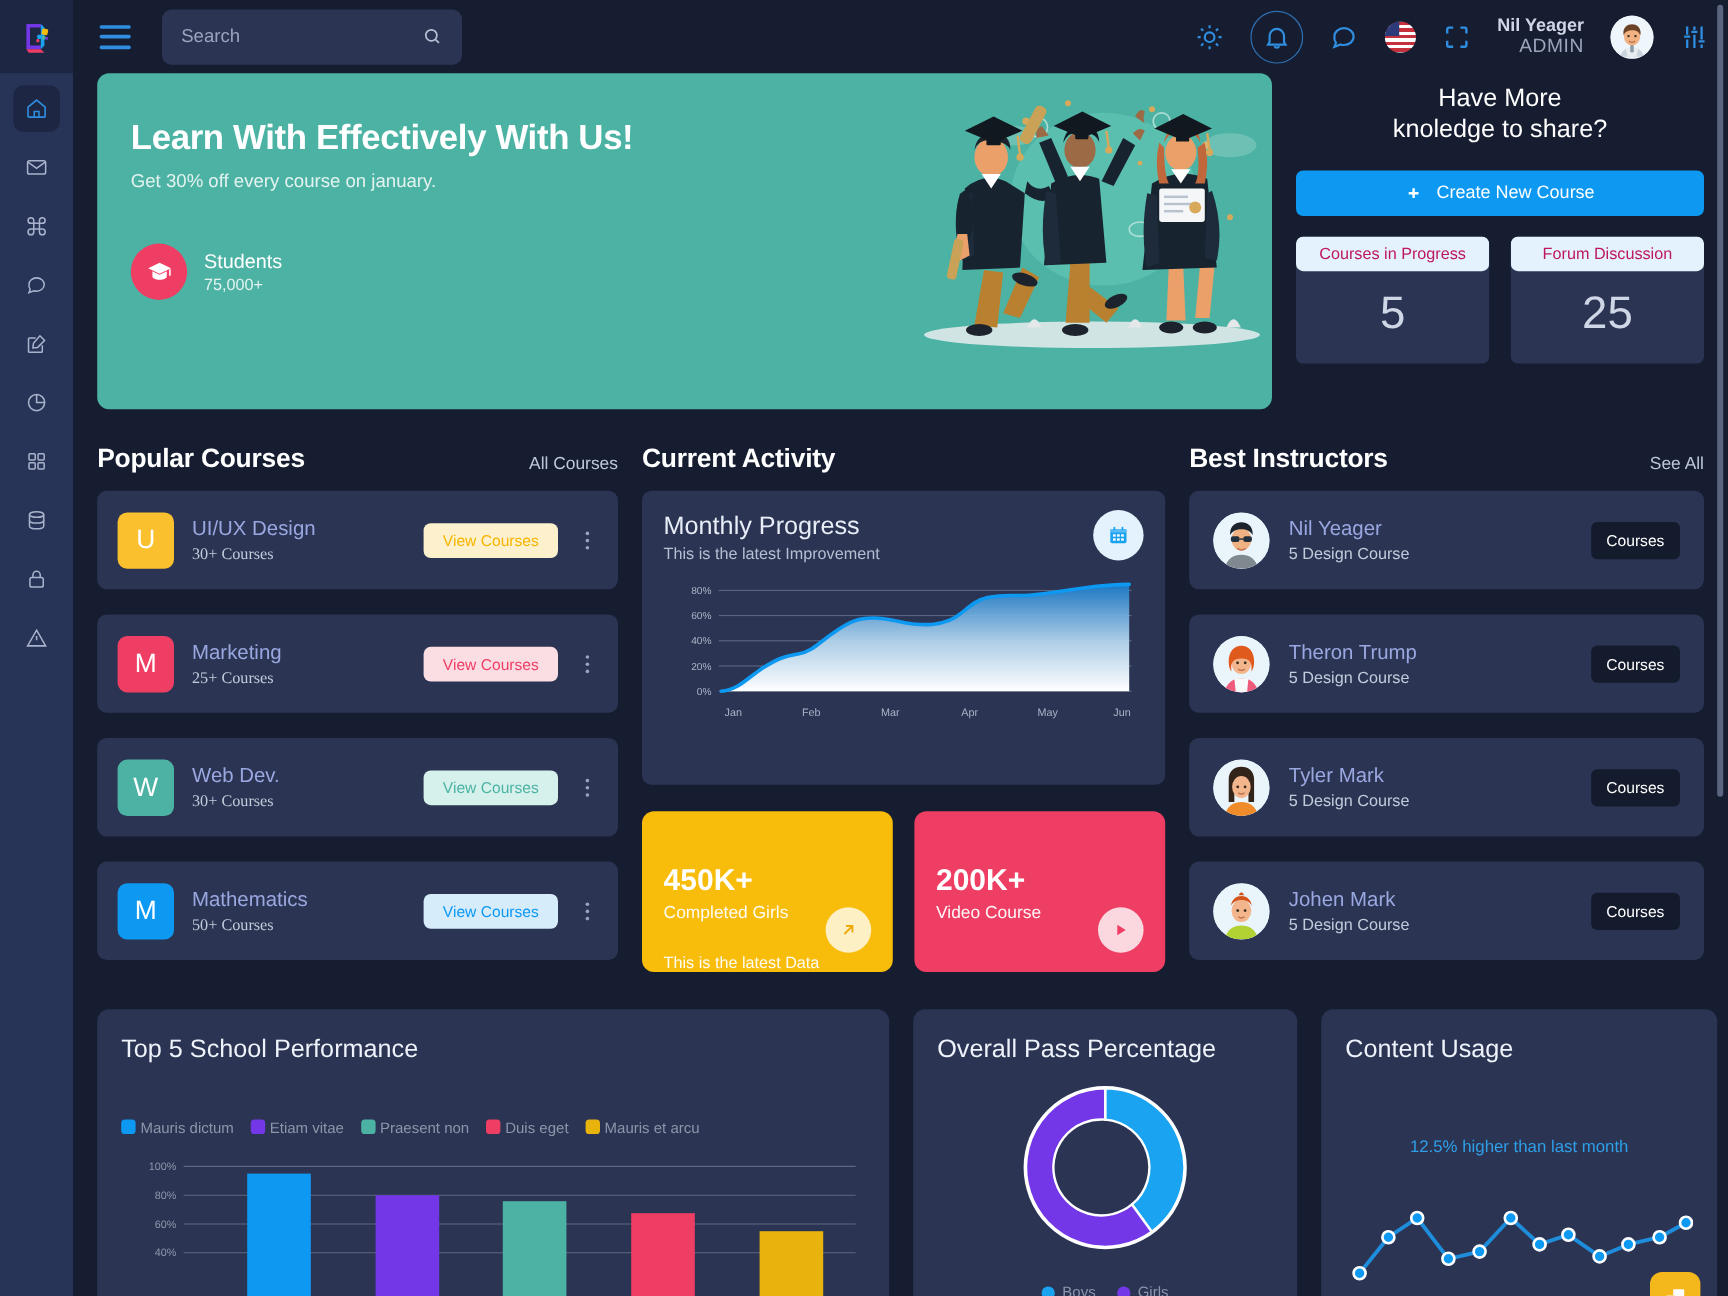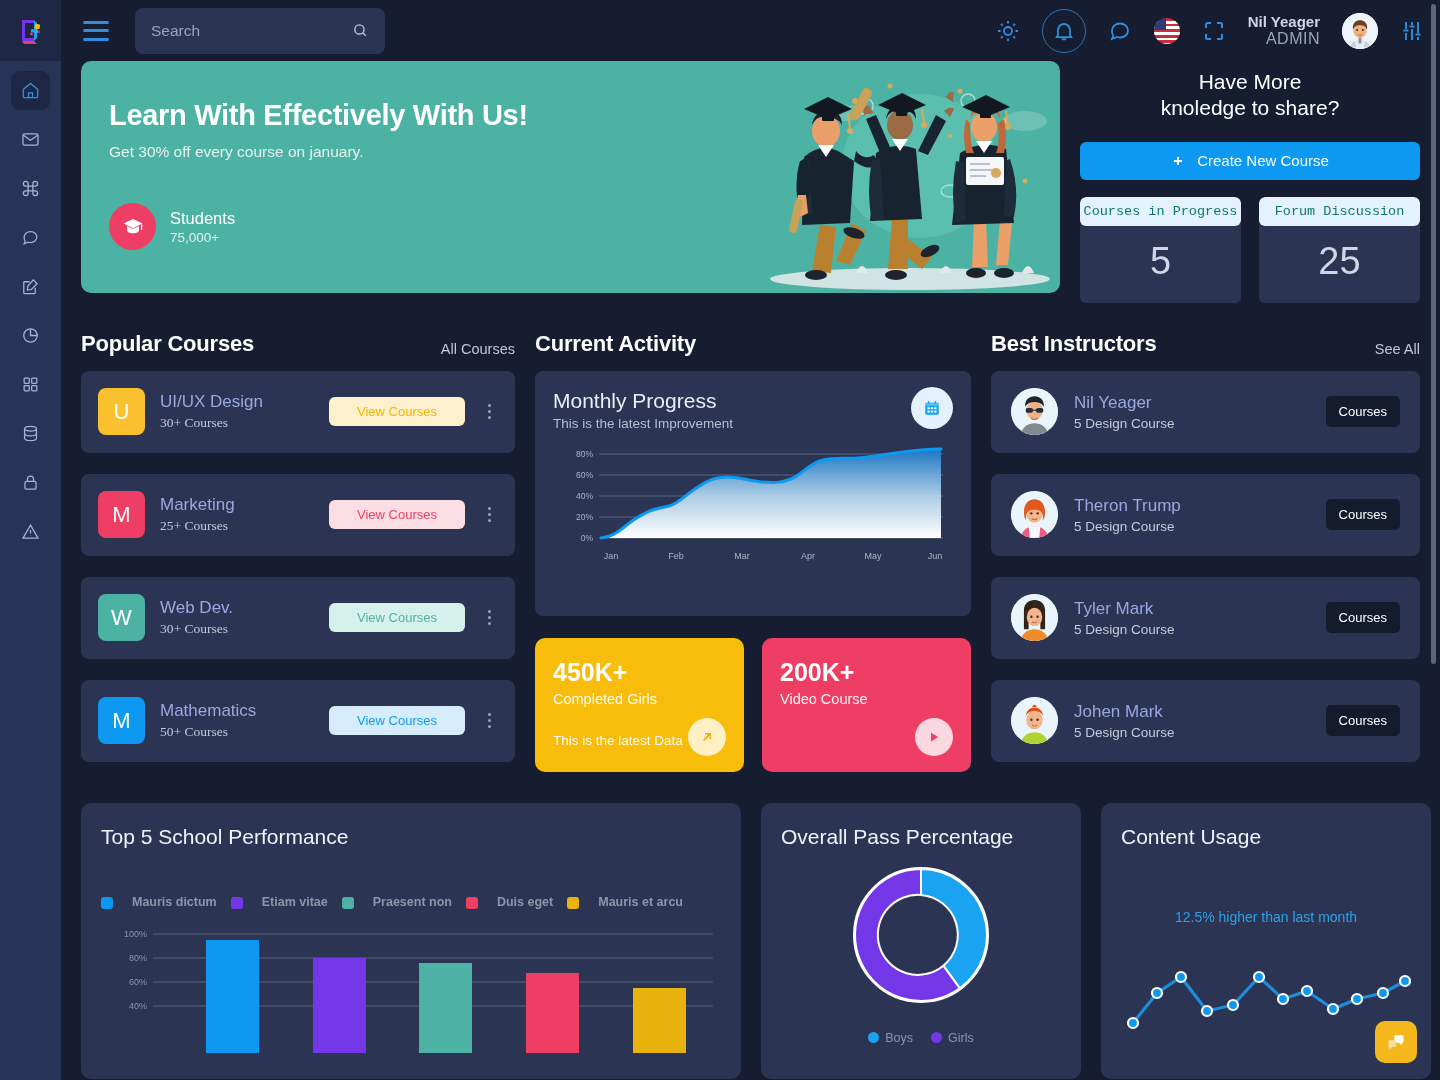--- a/index.html
+++ b/index.html
@@ -72,21 +72,21 @@
     width: 36px; height: 36px; border-radius: 50%; background: #eaf4fb;
     display:flex; align-items:center; justify-content:center; overflow:hidden;
   }
 
   
   .content { padding: 0 20px 0 20px; }
   .row { display: flex; gap: 20px; }
 
   
   .hero {
-    flex: 1; height: 232px; border-radius: 10px; background: #4cb3a4;
+    flex: 1; height: 280px; border-radius: 10px; background: #4cb3a4;
     position: relative; overflow: hidden; padding: 38px 0 0 28px;
   }
   .hero h1 { color:#fff; font-size: 29px; font-weight: bold; letter-spacing: -.3px; }
   .hero .sub { color:#e3f2ef; font-size: 15.5px; margin-top: 11px; }
   .hero-stats { display: flex; gap: 40px; margin-top: 42px; }
   .hstat { display: flex; align-items: center; gap: 14px; }
   .hstat .circ { width: 47px; height: 47px; border-radius: 50%; display:flex; align-items:center; justify-content:center; }
   .hstat .circ svg { width: 24px; height: 24px; fill:#fff; }
   .hstat .t1 { color:#fff; font-size:16.5px; }
   .hstat .t2 { color:#e3f2ef; font-size:13.5px; margin-top:2px; }
@@ -96,51 +96,51 @@
   .promo { width: 340px; flex: 0 0 340px; }
   .promo h2 { color:#fff; font-size:21px; text-align:center; line-height:1.25; font-weight:normal; margin-top: 8px;}
   .btn-create {
     margin-top: 20px; width: 100%; height: 38px; border-radius: 6px;
     background: #0d99f2; color:#fff; border:none; font-size:15px;
     display:flex; align-items:center; justify-content:center; gap:12px; cursor:pointer;
     font-family:"Liberation Sans", sans-serif;
   }
   .promo-cards { display:flex; gap:18px; margin-top: 17px; }
   .pcard { flex:1; background:#2b3553; border-radius: 6px; overflow:hidden; }
-  .pcard .hd { background:#e3f2fd; color:#0f766e; font-size:13.5px; text-align:center; padding: 7px 0; border-radius:6px;font-family:Liberation Mono, monospace;}
+  .pcard .hd { background:#e3f2fd; color:#be185d; font-size:13.5px; text-align:center; padding: 7px 0; border-radius:6px;}
   .pcard .vl { color:#cfd6e6; font-size: 38px; text-align:center; padding: 14px 0 20px; }
 
   
   .sec-head { display:flex; align-items:flex-end; justify-content:space-between; margin: 28px 0 14px; }
   .sec-head h3 { color:#fff; font-size: 22px; font-weight:bold; letter-spacing:-.2px; }
   .sec-head .lnk { color:#bfc7da; font-size:14.5px; cursor:pointer; }
 
   
   .col-courses { width: 434px; flex: 0 0 434px; }
   .course-card {
     background:#2b3553; border-radius: 8px; height: 82px; margin-bottom: 21px;
     display:flex; align-items:center; padding: 0 17px; gap: 15px;
   }
   .course-badge { width:47px; height:47px; border-radius:8px; display:flex; align-items:center; justify-content:center; color:#fff; font-size:22px;}
   .course-meta { flex:1; }
   .course-meta .ttl { color:#9aa7e0; font-size:17px; }
   .course-meta .cnt { color:#c3cbdb; font-size:13.5px; margin-top:3px;font-family:Liberation Serif, serif; }
-  .btn-view { border:none; border-radius:6px; font-size:13px; padding: 7px 28px; cursor:pointer; font-family:"Liberation Sans", sans-serif;}
+  .btn-view { border:none; border-radius:6px; font-size:13px; padding: 7px 16px; cursor:pointer; font-family:"Liberation Sans", sans-serif;}
   .kebab { width:18px; display:flex; flex-direction:column; align-items:center; gap:3px; cursor:pointer;}
   .kebab i { width:3px; height:3px; border-radius:50%; background:#9aa4bd; display:block;}
 
   
   .col-activity { width: 436px; flex: 0 0 436px; }
   .act-card { background:#2b3553; border-radius: 8px; padding: 18px 18px 10px; position:relative; height: 245px;}
   .act-card .t1 { color:#e8edf7; font-size:21px; }
   .act-card .t2 { color:#b6bed2; font-size:13.5px; margin-top:3px; }
   .cal-btn { position:absolute; right:18px; top:16px; width:42px; height:42px; border-radius:50%; background:#e3f2fd; display:flex; align-items:center; justify-content:center; cursor:pointer;}
   .stat-row { display:flex; gap:18px; margin-top: 22px; }
   .stat-card { flex:1; border-radius:10px; padding: 20px 18px 16px; position:relative; height:134px;}
-  .stat-card .big { color:#fff; font-size:25px; font-weight:bold; }
+  .stat-card .big { color:#fff; font-size:25px; font-weight:bold;margin-top:24px; }
   .stat-card .lbl { color:#fff; font-size:14.5px; margin-top:4px; opacity:.95;}
   .stat-card .foot { color:#fff; font-size:13.5px; margin-top:26px; opacity:.95;}
   .stat-fab { position:absolute; right:18px; bottom:16px; width:38px; height:38px; border-radius:50%; display:flex; align-items:center; justify-content:center;}
 
   
   .col-inst { flex:1; }
   .inst-card { background:#2b3553; border-radius:8px; height:82px; margin-bottom:21px; display:flex; align-items:center; padding:0 20px; gap:16px;}
   .inst-av { width:47px; height:47px; border-radius:50%; background:#e3f2fd; display:flex; align-items:center; justify-content:center; overflow:hidden;}
   .inst-meta { flex:1;}
   .inst-meta .nm { color:#9aa7e0; font-size:17px;}
@@ -148,21 +148,21 @@
   .btn-courses { background:#141b2d; color:#fff; border:none; border-radius:5px; font-size:13px; padding:8px 13px; cursor:pointer; font-family:"Liberation Sans", sans-serif;}
 
   
   .bottom-row { display:flex; gap:20px; margin-top: 20px; }
   .bcard { background:#2b3553; border-radius:10px; padding: 22px 20px; }
   .bcard h4 { color:#eef2fa; font-size:21px; font-weight:normal; }
   .bchart { width: 660px; flex: 0 0 660px; }
   .bpass { width: 320px; flex: 0 0 320px; }
   .busage { flex: 1; }
   .legend { display:flex; gap:14px; margin-top: 46px; align-items:center; flex-wrap:wrap;}
-  .legend .itm { display:flex; align-items:flex-end; gap:19px;font-weight:bold; }
+  .legend .itm { display:flex; align-items:flex-start; gap:4px; }
   .legend .sw { width:12px; height:12px; border-radius:3px; display:block;}
   .legend .tx { color:#8d95aa; font-size:12.5px;}
   .donut-legend { display:flex; gap:18px; justify-content:center; margin-top: 10px;}
   .donut-legend .itm { display:flex; align-items:center; gap:6px;}
   .donut-legend .dot { width:11px; height:11px; border-radius:50%;}
   .donut-legend .tx { color:#8d95aa; font-size:12.5px;}
   .usage-note { color:#2f9fe8; font-size:14px; text-align:center; margin-top: 60px;}
   .usage-fab { position:absolute; right:14px; bottom:16px; width:42px; height:42px; border-radius:10px; background:#f5b81c; display:flex; align-items:center; justify-content:center;}
 
   

